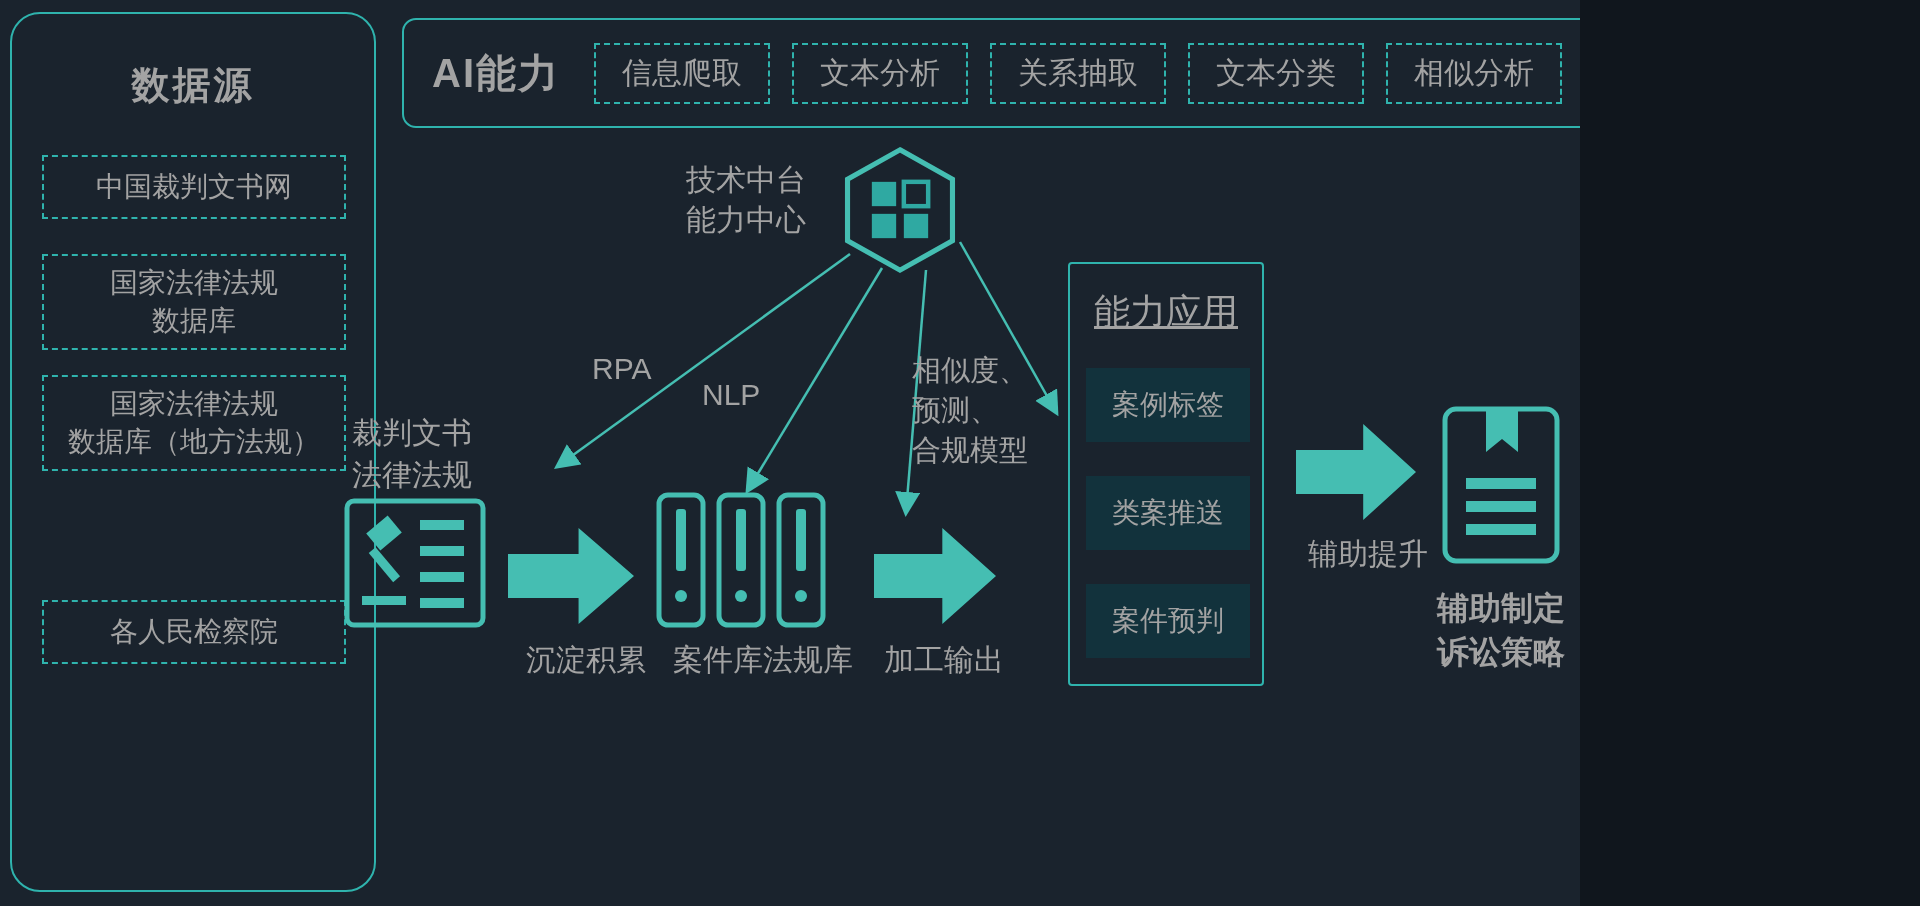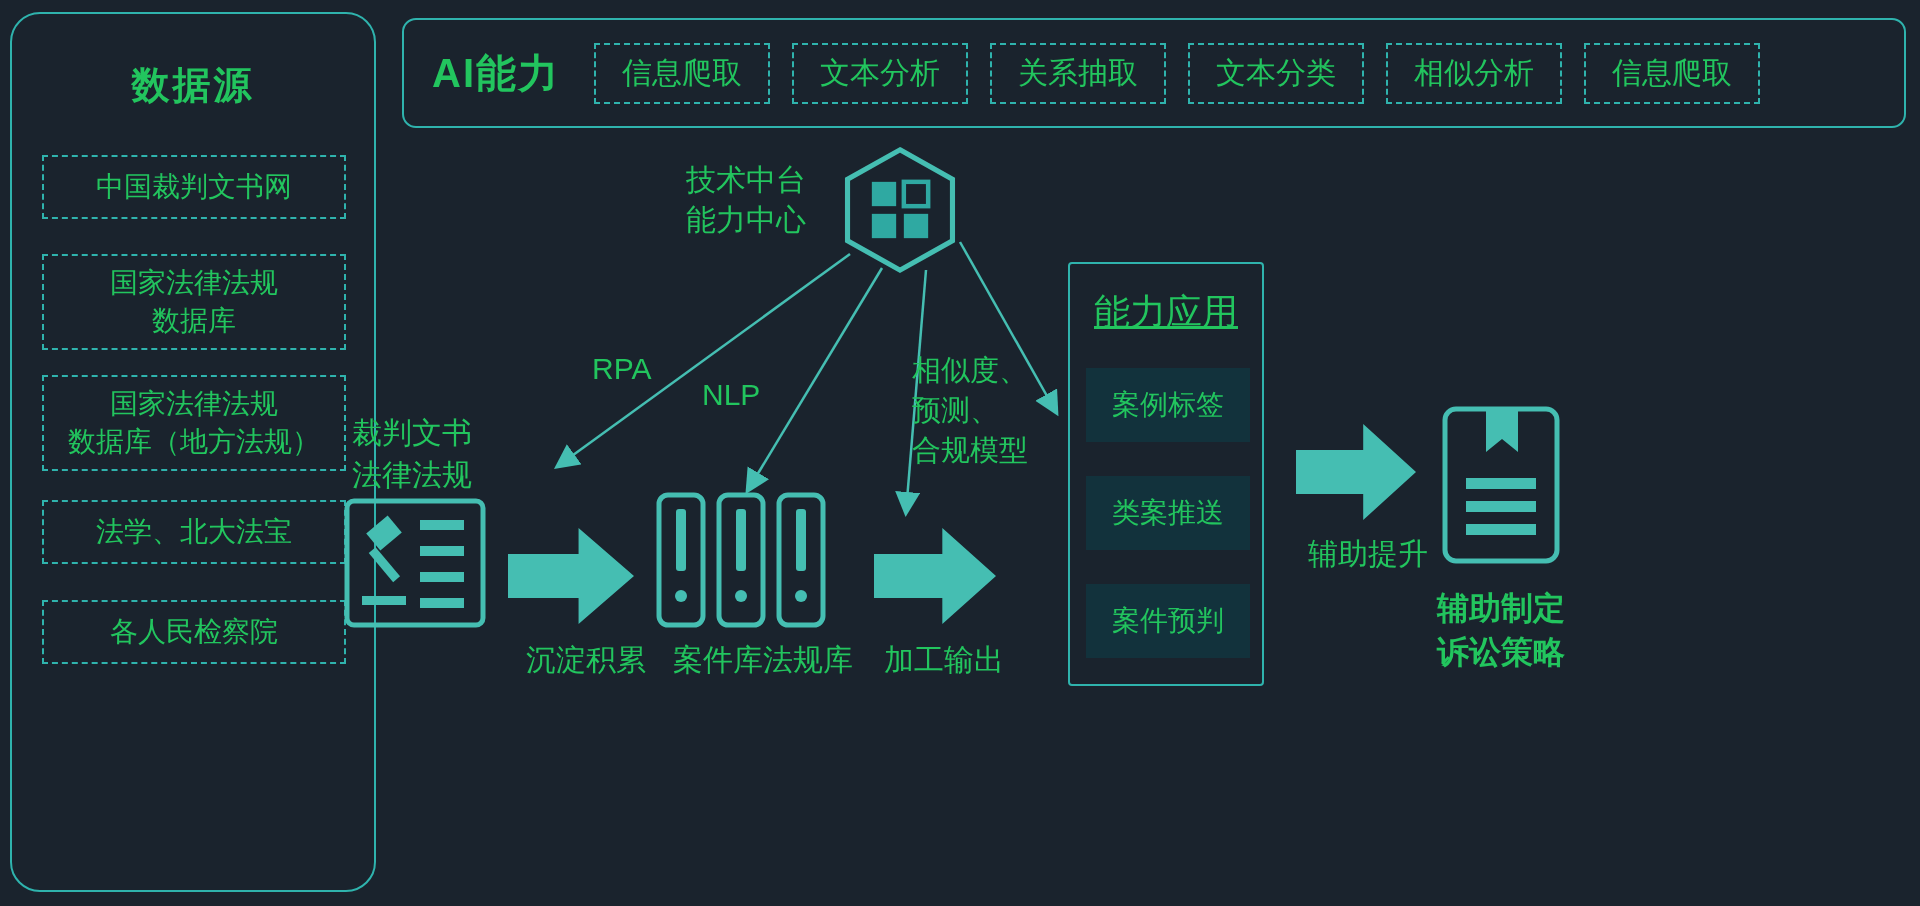--- a/index.html
+++ b/index.html
@@ -1,23 +1,23 @@
 <!DOCTYPE html>
 <html><head>
 <meta charset="utf-8">
 <style>
   * { margin:0; padding:0; box-sizing:border-box; }
   html,body { background:#10161d; }
   body { font-family:"Liberation Sans", sans-serif; }
 
   .stage {
     position:relative;
-    width:1920px; height:906px;
+    width:1580px; height:906px;
     background:#1a232d;
-    color:#22c55e;
+    color:#a3a3a3;
     overflow:hidden;
   }
 
   
   .left-panel {
     position:absolute; left:10px; top:12px;
     width:366px; height:880px;
     border:2px solid #2fb3ad;
     border-radius:30px;
   }
@@ -114,21 +114,20 @@
 
 <div class="stage">
 
   <div class="left-panel">
     <div class="panel-title">数据源</div>
     <div class="ds-item" style="top:141px;height:64px;">中国裁判文书网</div>
     <div class="ds-item" style="top:240px;height:96px;">国家法律法规
 数据库</div>
     <div class="ds-item" style="top:361px;height:96px;">国家法律法规
 数据库（地方法规）</div>
-    <div class="ds-item" style="top:486px;height:64px;">法学、北大法宝</div>
     <div class="ds-item" style="top:586px;height:64px;">各人民检察院</div>
   </div>
 
   <div class="top-panel">
     <div class="ai-title">AI能力</div>
     <div class="chip">信息爬取</div>
     <div class="chip">文本分析</div>
     <div class="chip">关系抽取</div>
     <div class="chip">文本分类</div>
     <div class="chip">相似分析</div>

